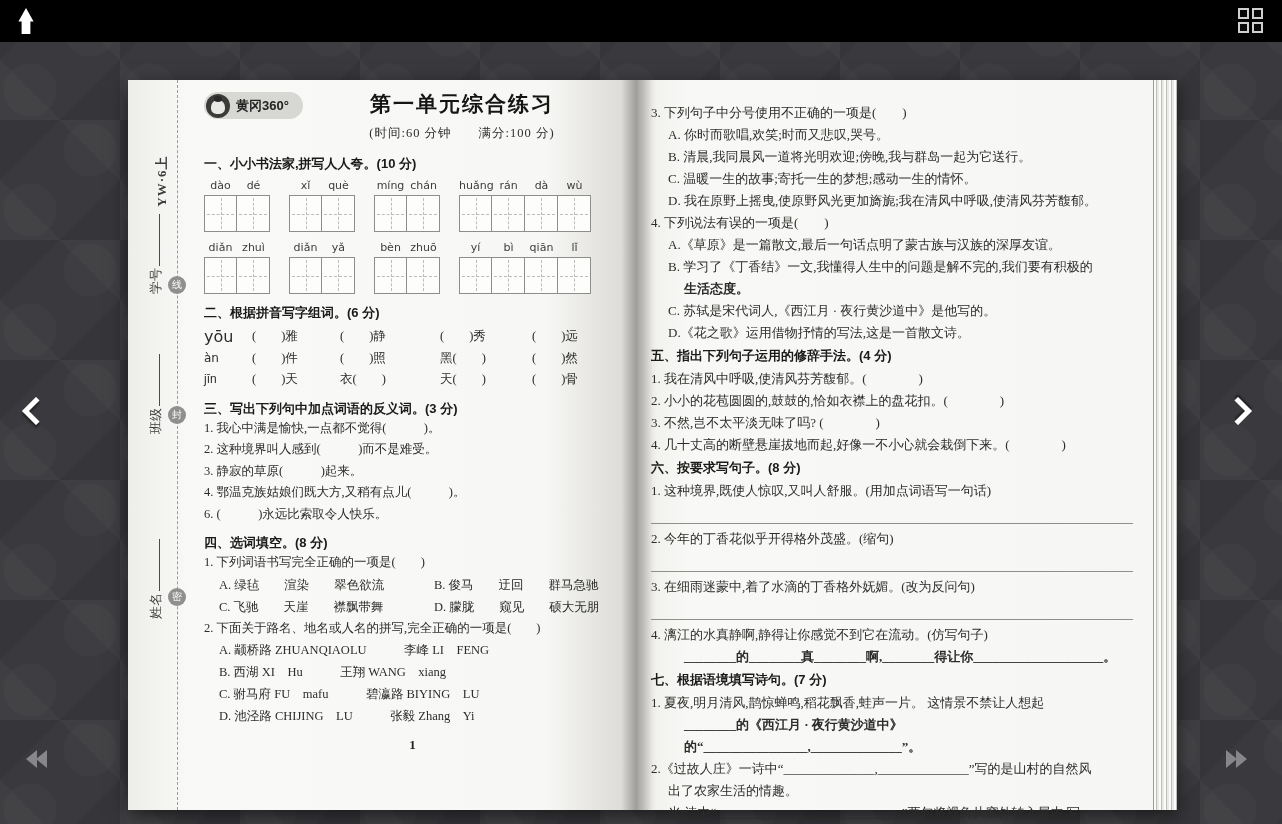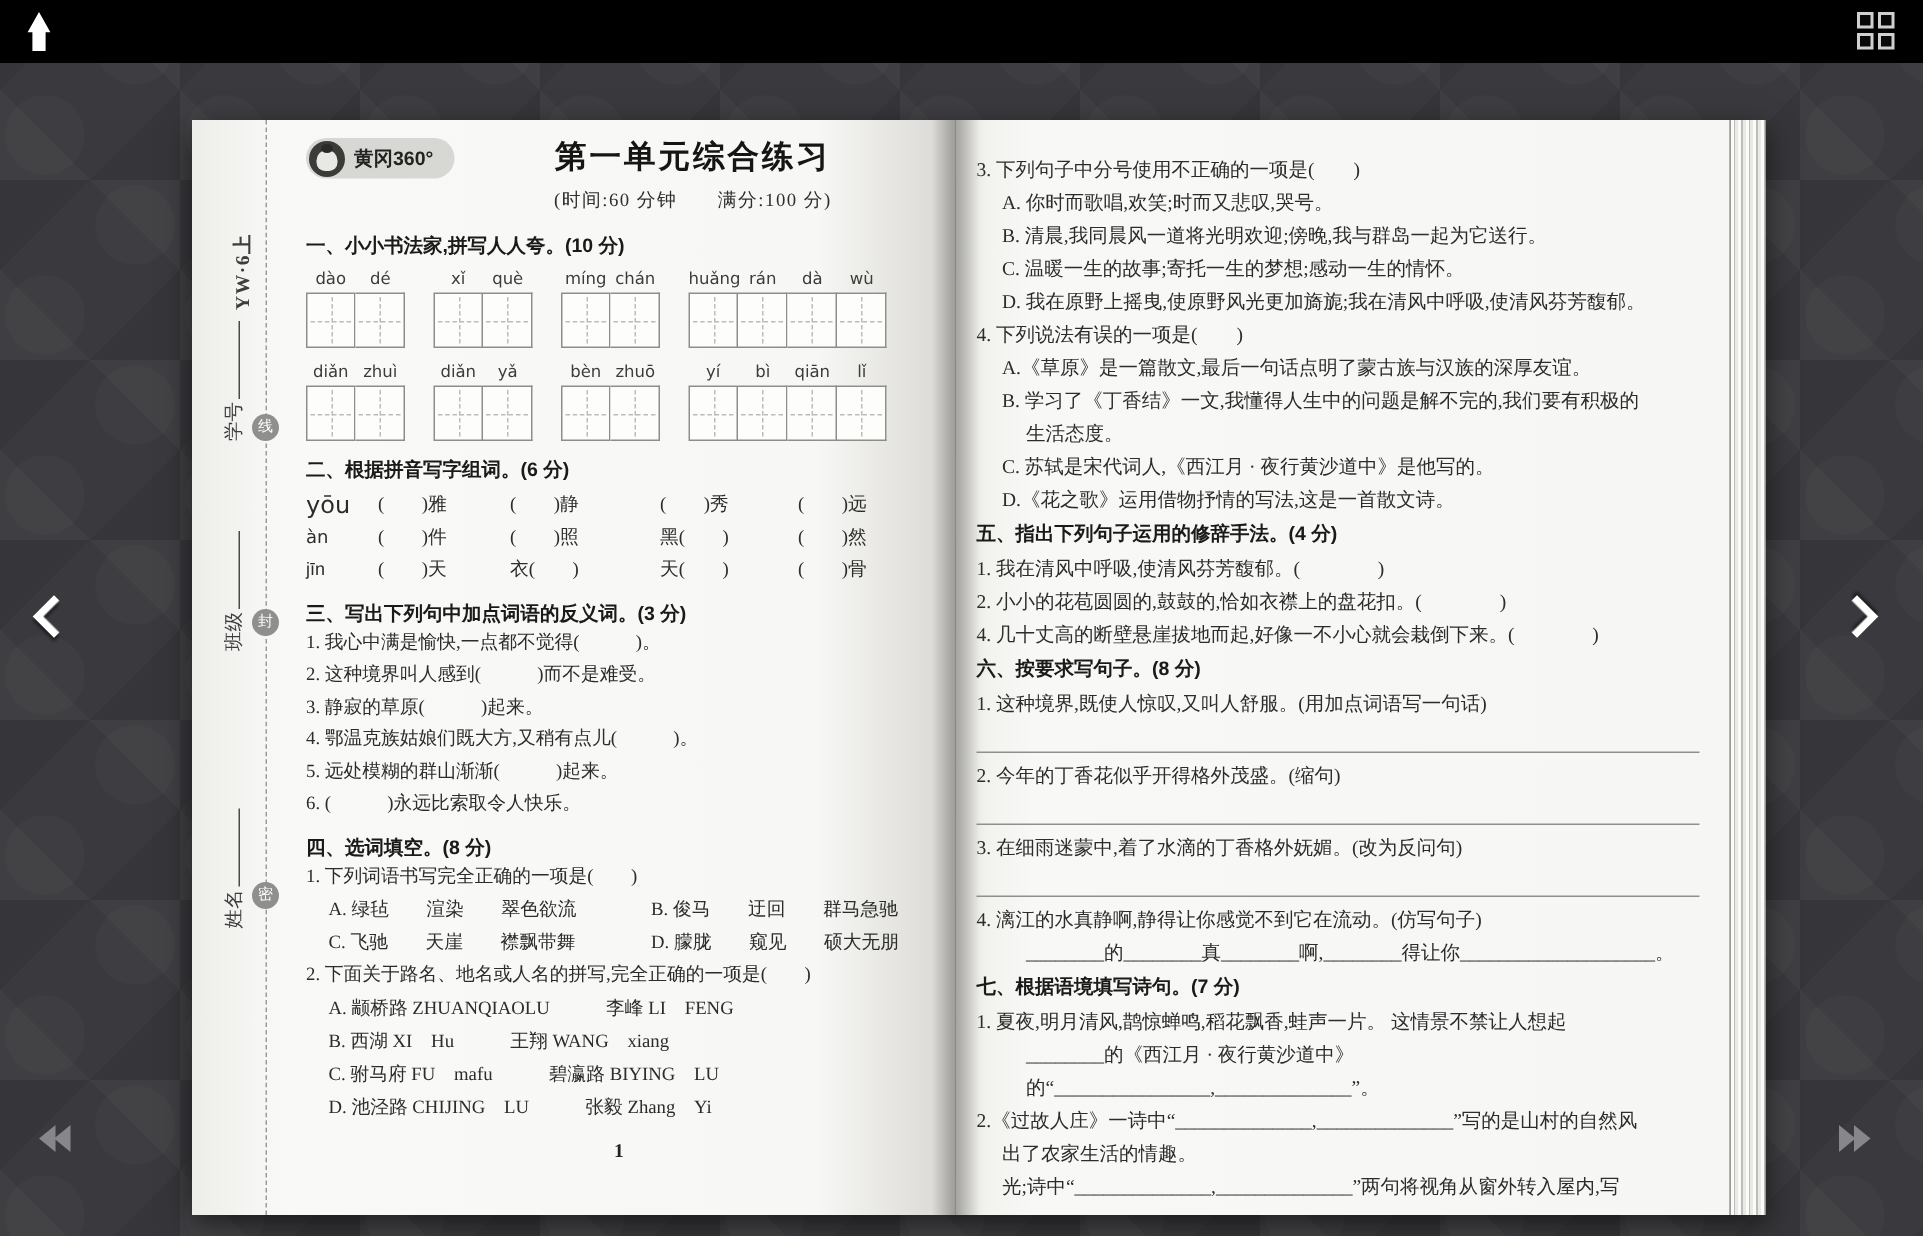--- a/index.html
+++ b/index.html
@@ -97,21 +97,21 @@
   .t-line { line-height:21.5px; }
   .opt-grid { display:grid; grid-template-columns:215px 1fr; padding-left:15px; line-height:22px; }
   .opt-line { padding-left:15px; line-height:22px; }
 
   .page-no { text-align:center; font:bold 13px "Liberation Serif",serif; margin-top:10px; color:#222; }
 
   
   .rp-content { position:absolute; left:14px; top:22px; width:482px; color:#2c2c2a; font-size:13px; }
   .rline { line-height:22px; }
   .ind1 { padding-left:17px; }
-  .ind2 { padding-left:33px; }
+  .ind2 { padding-left:33px;font-weight:bold; }
   .ans-rule { height:22px; border-bottom:1px solid #8f8f8b; margin-bottom:4px; }
   .rp-heading { font:bold 13px "Liberation Sans","DejaVu Sans",sans-serif; color:#1a1a18; line-height:24px; }
   .blank-text { letter-spacing:0; }
 
   .gutter { position:absolute; top:0; bottom:0; width:16px; z-index:5; pointer-events:none; }
   .gutter.gl { right:0; background:linear-gradient(to right, rgba(0,0,0,0), rgba(40,40,38,.28)); }
   .gutter.gr { left:0; background:linear-gradient(to right, rgba(40,40,38,.30), rgba(0,0,0,0)); }
 </style>
 </head>
 <body>
@@ -293,21 +293,20 @@
           <span>天(　　)</span>
           <span>(　　)骨</span>
         </div>
       </div>
 
       <div class="sec-heading" style="margin-top:9px">三、写出下列句中加点词语的反义词。(3 分)</div>
       <div class="t-line">1. 我心中满是愉快,一点都不觉得(　　　)。</div>
       <div class="t-line">2. 这种境界叫人感到(　　　)而不是难受。</div>
       <div class="t-line">3. 静寂的草原(　　　)起来。</div>
       <div class="t-line">4. 鄂温克族姑娘们既大方,又稍有点儿(　　　)。</div>
-      <div class="t-line">5. 远处模糊的群山渐渐(　　　)起来。</div>
       <div class="t-line">6. (　　　)永远比索取令人快乐。</div>
 
       <div class="sec-heading" style="margin-top:9px">四、选词填空。(8 分)</div>
       <div class="t-line">1. 下列词语书写完全正确的一项是(　　)</div>
       <div class="opt-grid">
         <span>A. 绿毡　　渲染　　翠色欲流</span>
         <span>B. 俊马　　迂回　　群马急驰</span>
       </div>
       <div class="opt-grid">
         <span>C. 飞驰　　天崖　　襟飘带舞</span>
@@ -335,20 +334,21 @@
       <div class="rline">4. 下列说法有误的一项是(　　)</div>
       <div class="rline ind1">A.《草原》是一篇散文,最后一句话点明了蒙古族与汉族的深厚友谊。</div>
       <div class="rline ind1">B. 学习了《丁香结》一文,我懂得人生中的问题是解不完的,我们要有积极的</div>
       <div class="rline ind2">生活态度。</div>
       <div class="rline ind1">C. 苏轼是宋代词人,《西江月 · 夜行黄沙道中》是他写的。</div>
       <div class="rline ind1">D.《花之歌》运用借物抒情的写法,这是一首散文诗。</div>
 
       <div class="rp-heading">五、指出下列句子运用的修辞手法。(4 分)</div>
       <div class="rline">1. 我在清风中呼吸,使清风芬芳馥郁。(　　　　)</div>
       <div class="rline">2. 小小的花苞圆圆的,鼓鼓的,恰如衣襟上的盘花扣。(　　　　)</div>
+      <div class="rline">3. 不然,岂不太平淡无味了吗? (　　　　)</div>
       <div class="rline">4. 几十丈高的断壁悬崖拔地而起,好像一不小心就会栽倒下来。(　　　　)</div>
 
       <div class="rp-heading">六、按要求写句子。(8 分)</div>
       <div class="rline">1. 这种境界,既使人惊叹,又叫人舒服。(用加点词语写一句话)</div>
       <div class="ans-rule"></div>
       <div class="rline">2. 今年的丁香花似乎开得格外茂盛。(缩句)</div>
       <div class="ans-rule"></div>
       <div class="rline">3. 在细雨迷蒙中,着了水滴的丁香格外妩媚。(改为反问句)</div>
       <div class="ans-rule"></div>
       <div class="rline">4. 漓江的水真静啊,静得让你感觉不到它在流动。(仿写句子)</div>

